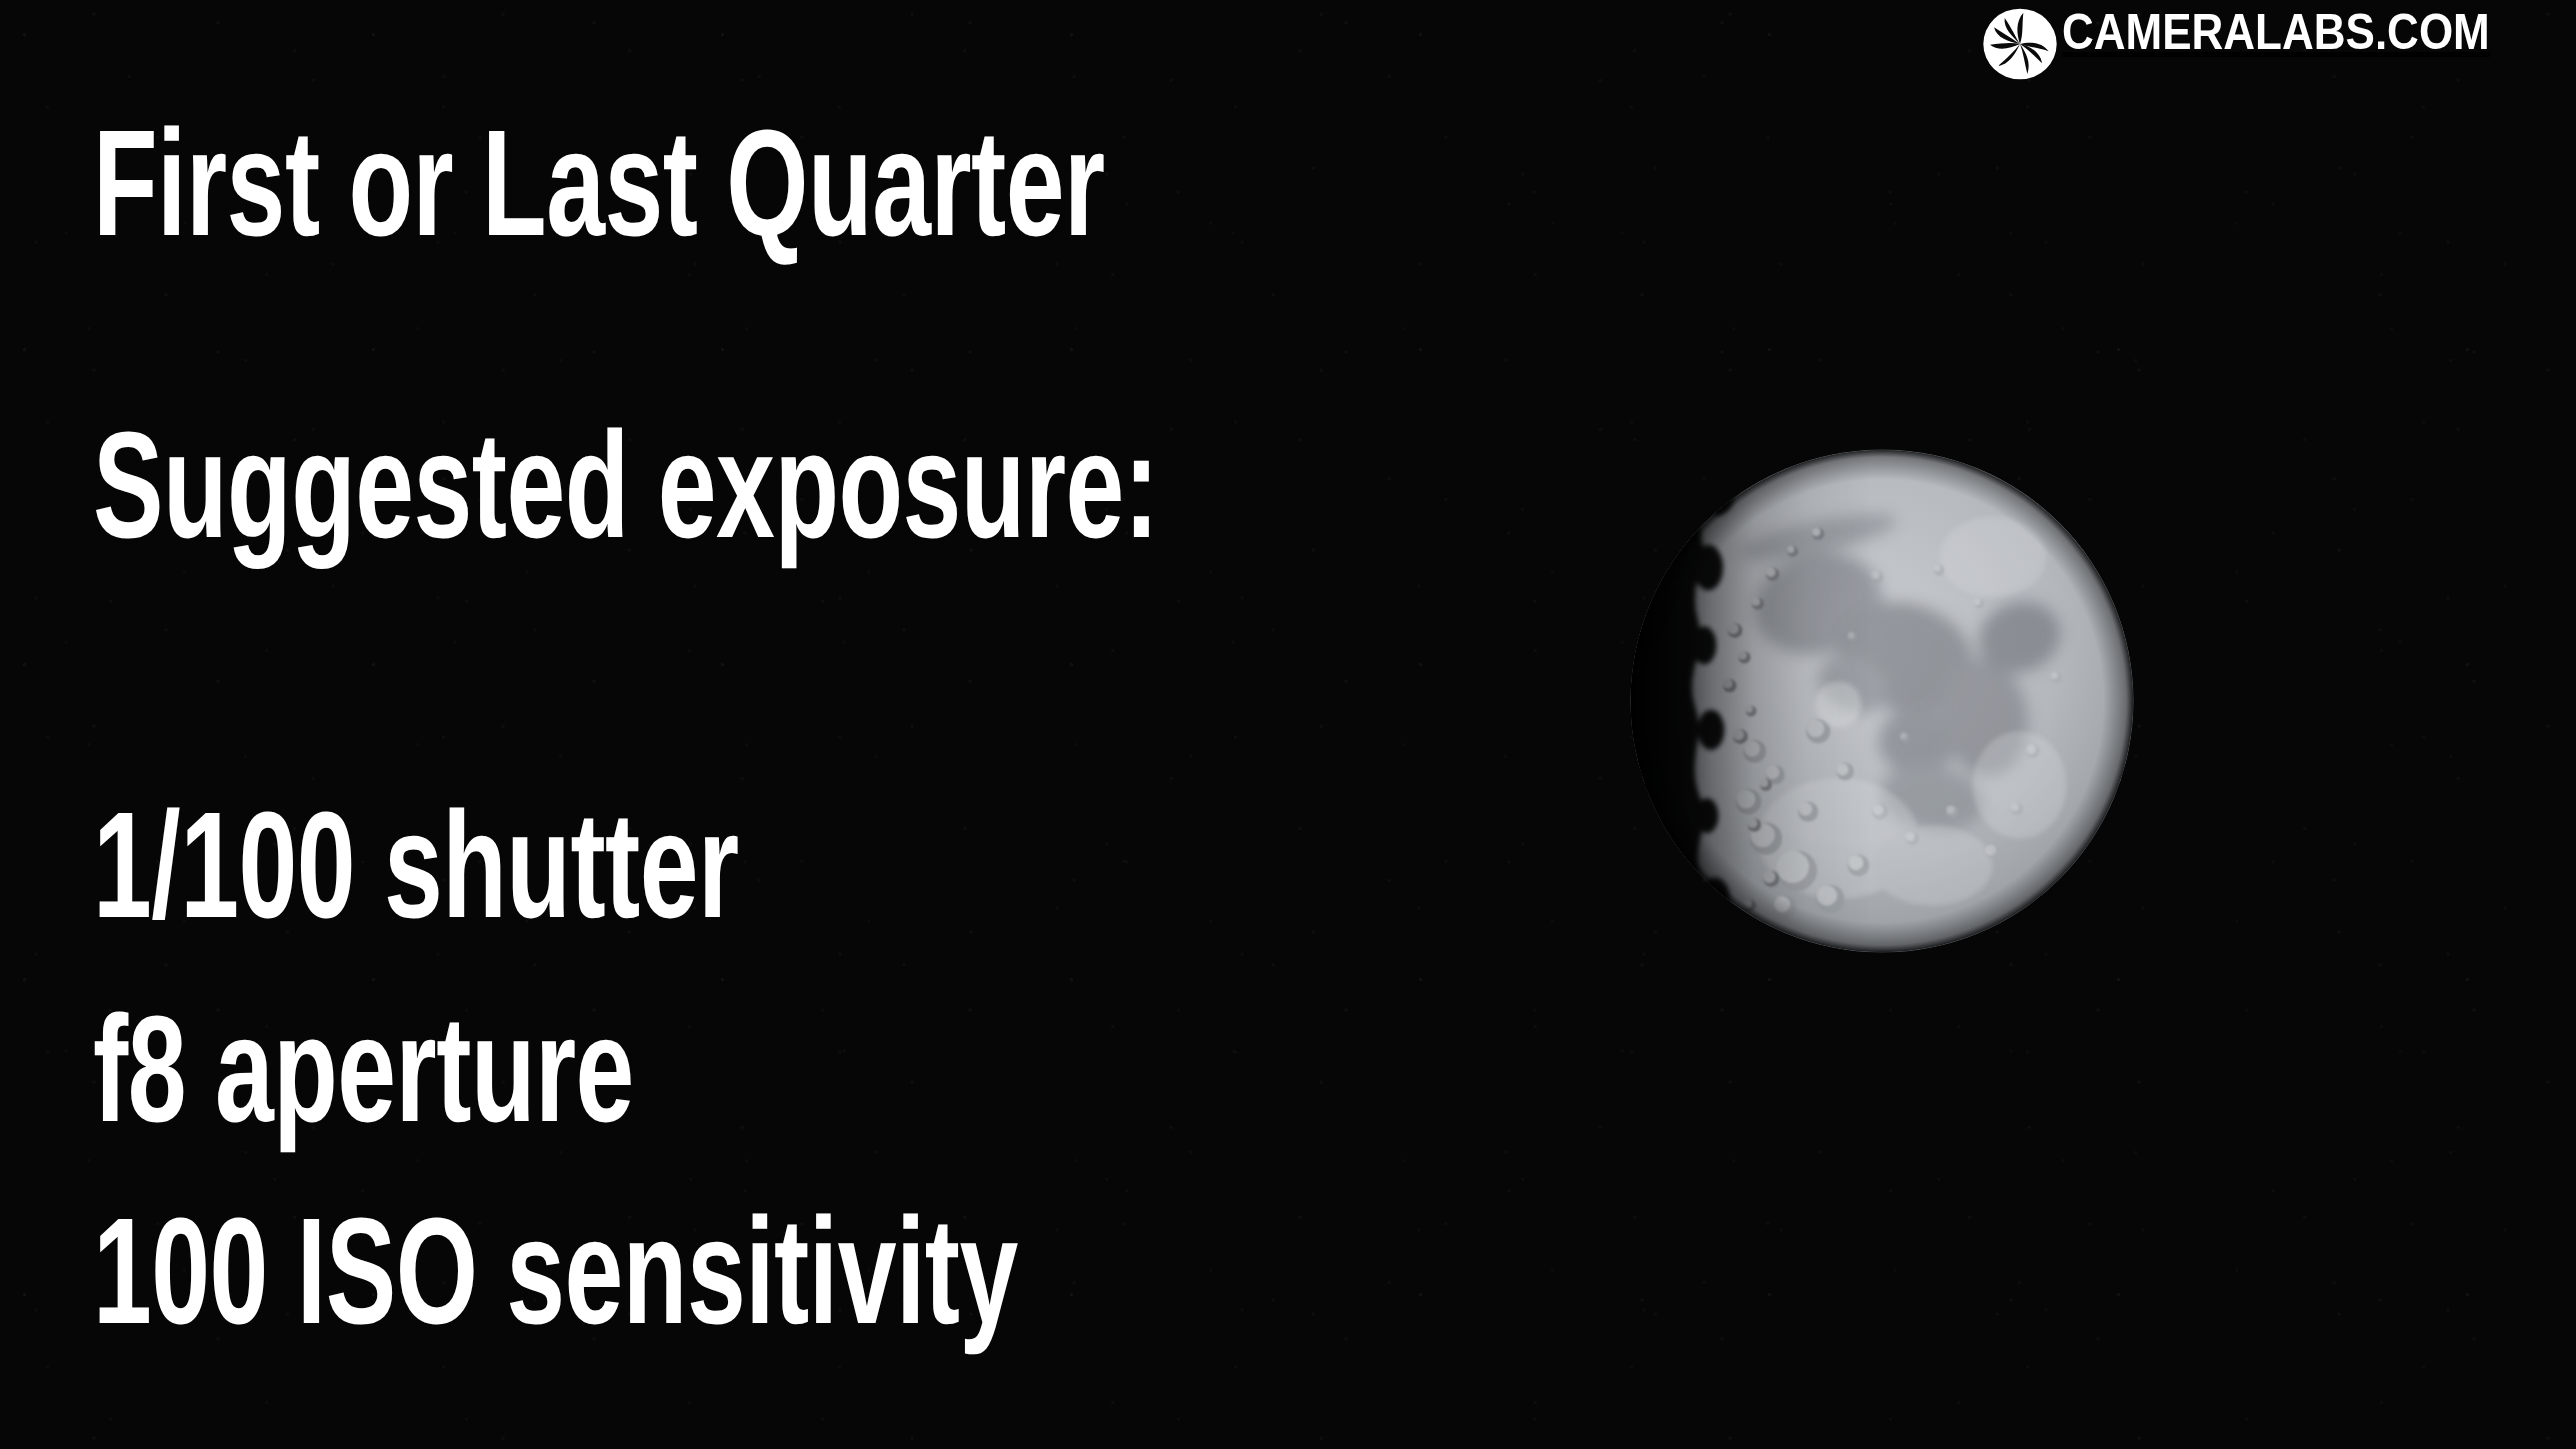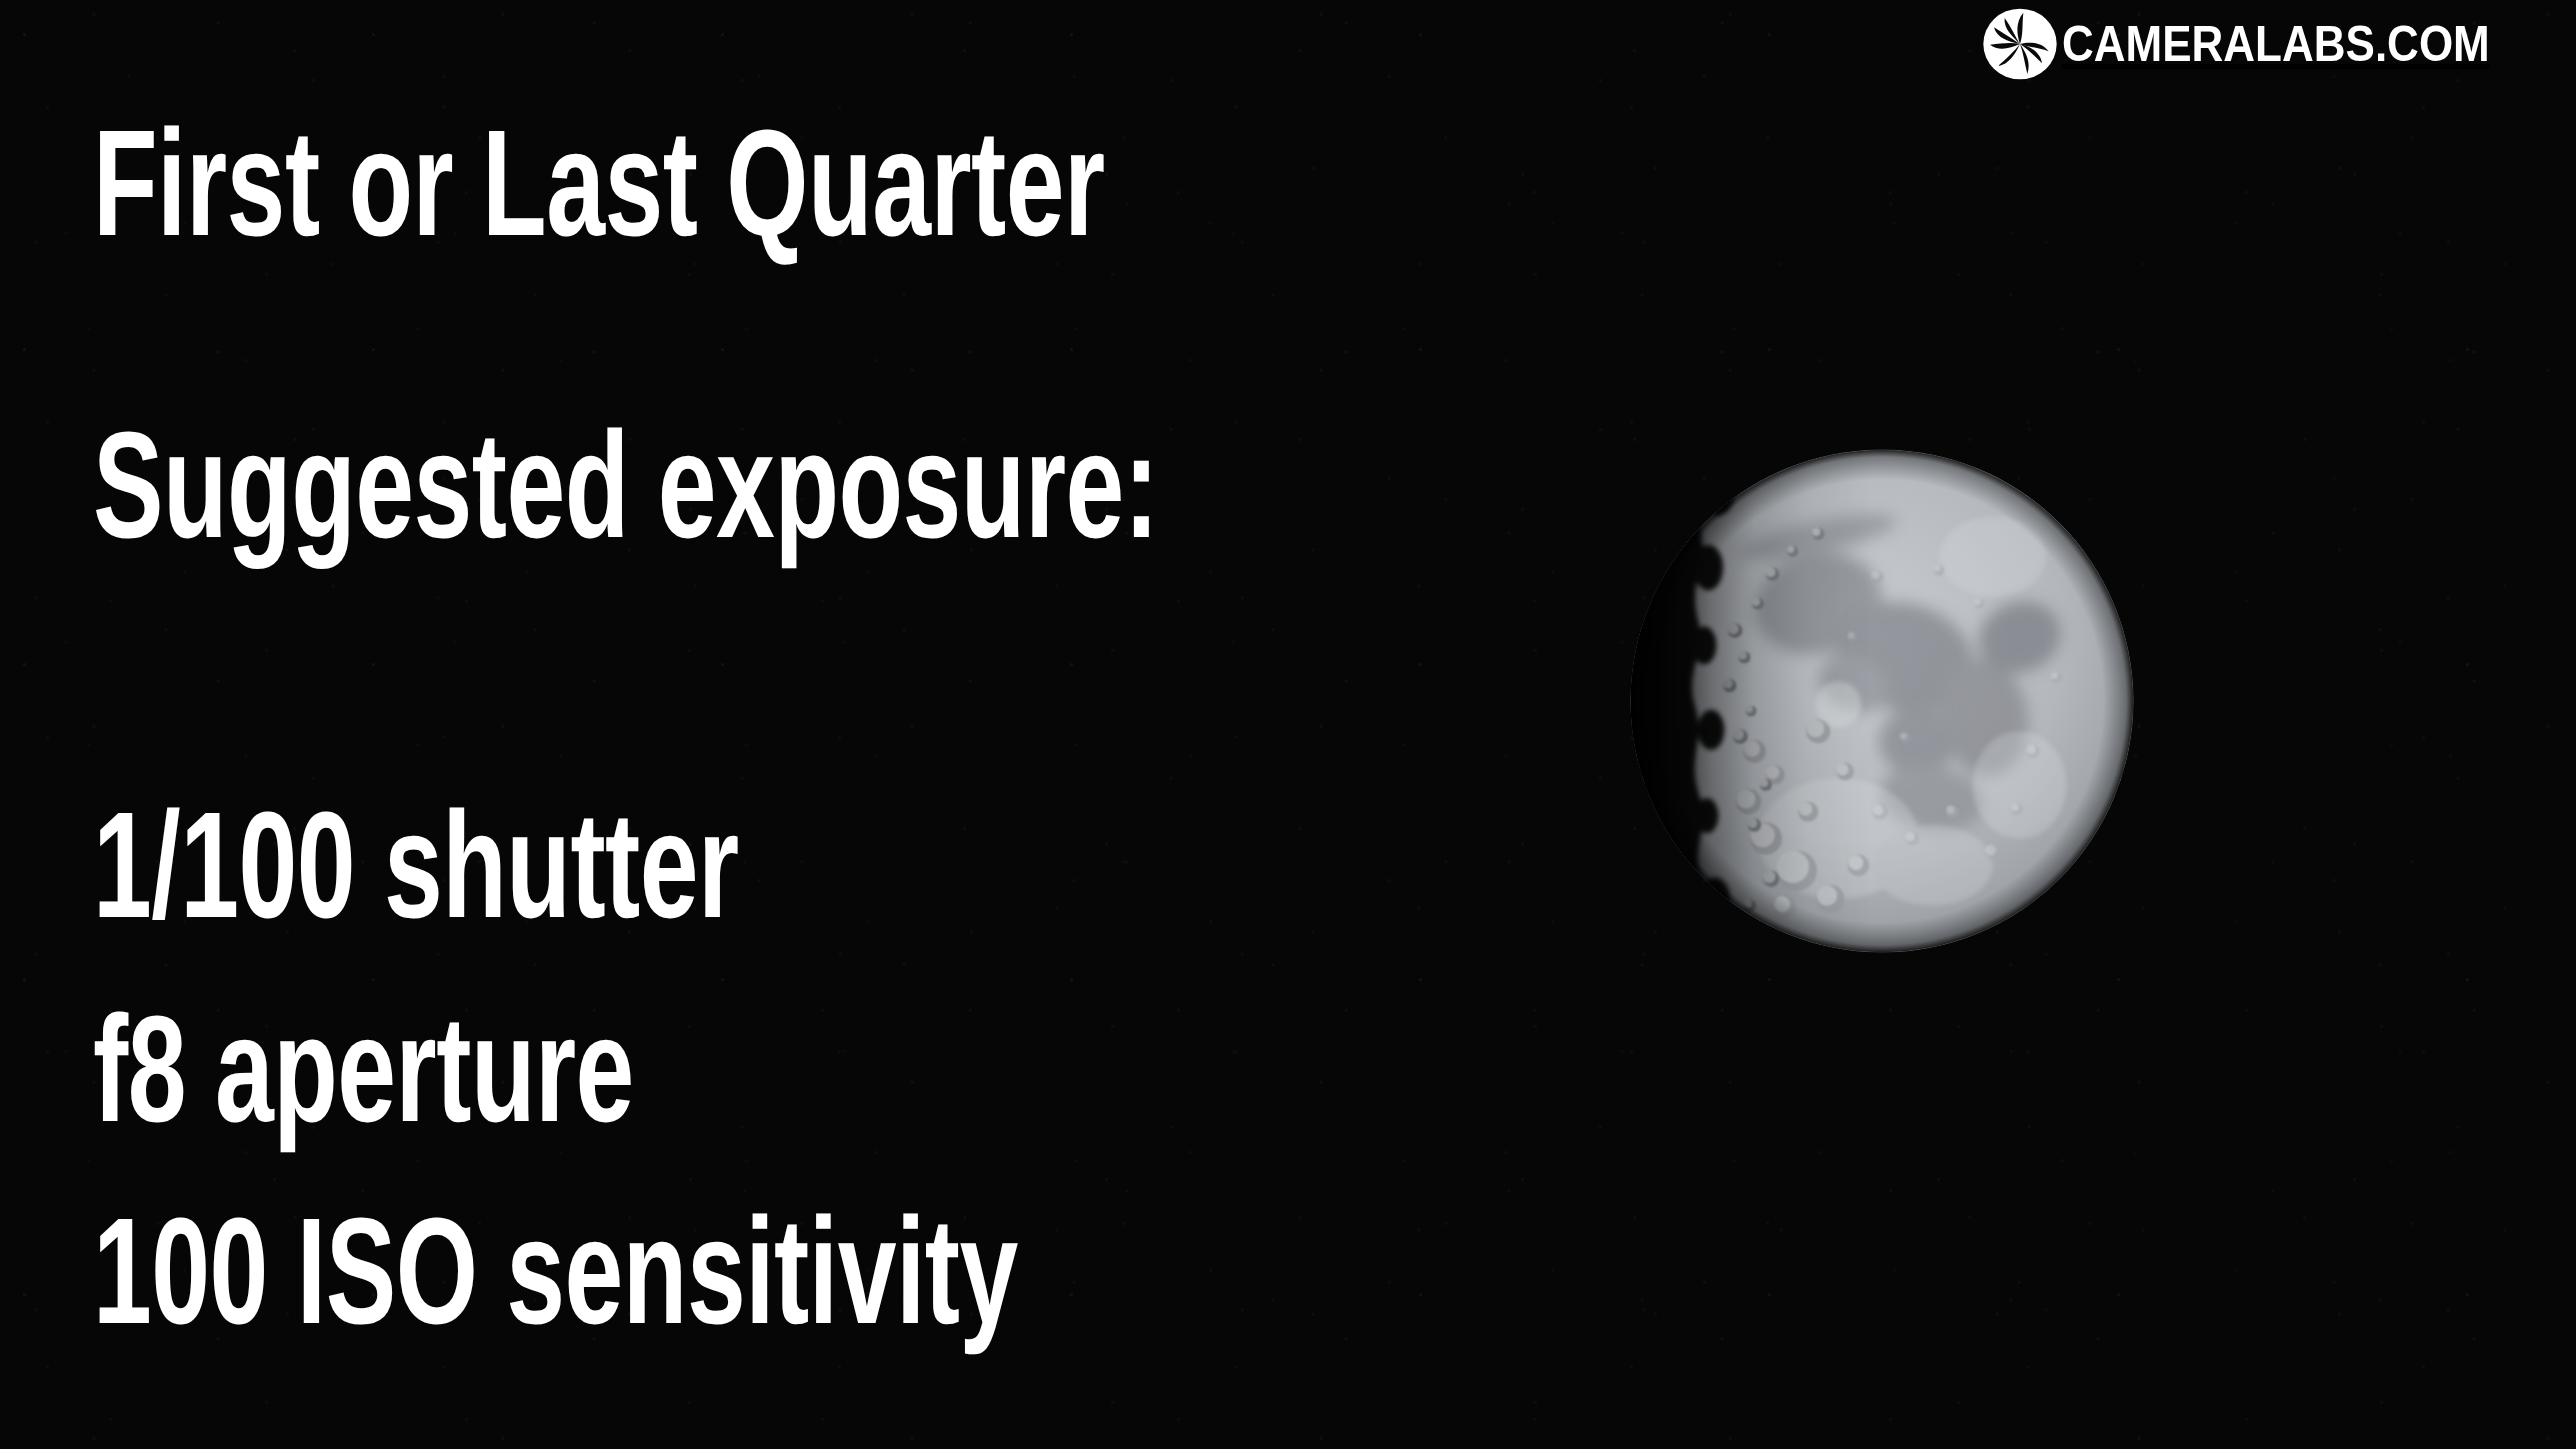--- a/index.html
+++ b/index.html
@@ -84,21 +84,21 @@
     height: 530px;
   }
   #moon-wrap svg { display: block; width: 100%; height: 100%; }
 
   
   #watermark {
     position: absolute;
     right: 28px;
     top: 6.7px;
     display: flex;
-    align-items: center;
+    align-items: flex-start;
     gap: 4px;
     text-decoration: underline;
   }
   #wm-logo { width: 76px; height: 74px; display: block; flex: 0 0 auto; }
   #wm-text {
     color: #ffffff;
     font-size: 50px;
     font-weight: 700;
     letter-spacing: 0px;
     transform: scaleX(.88);

